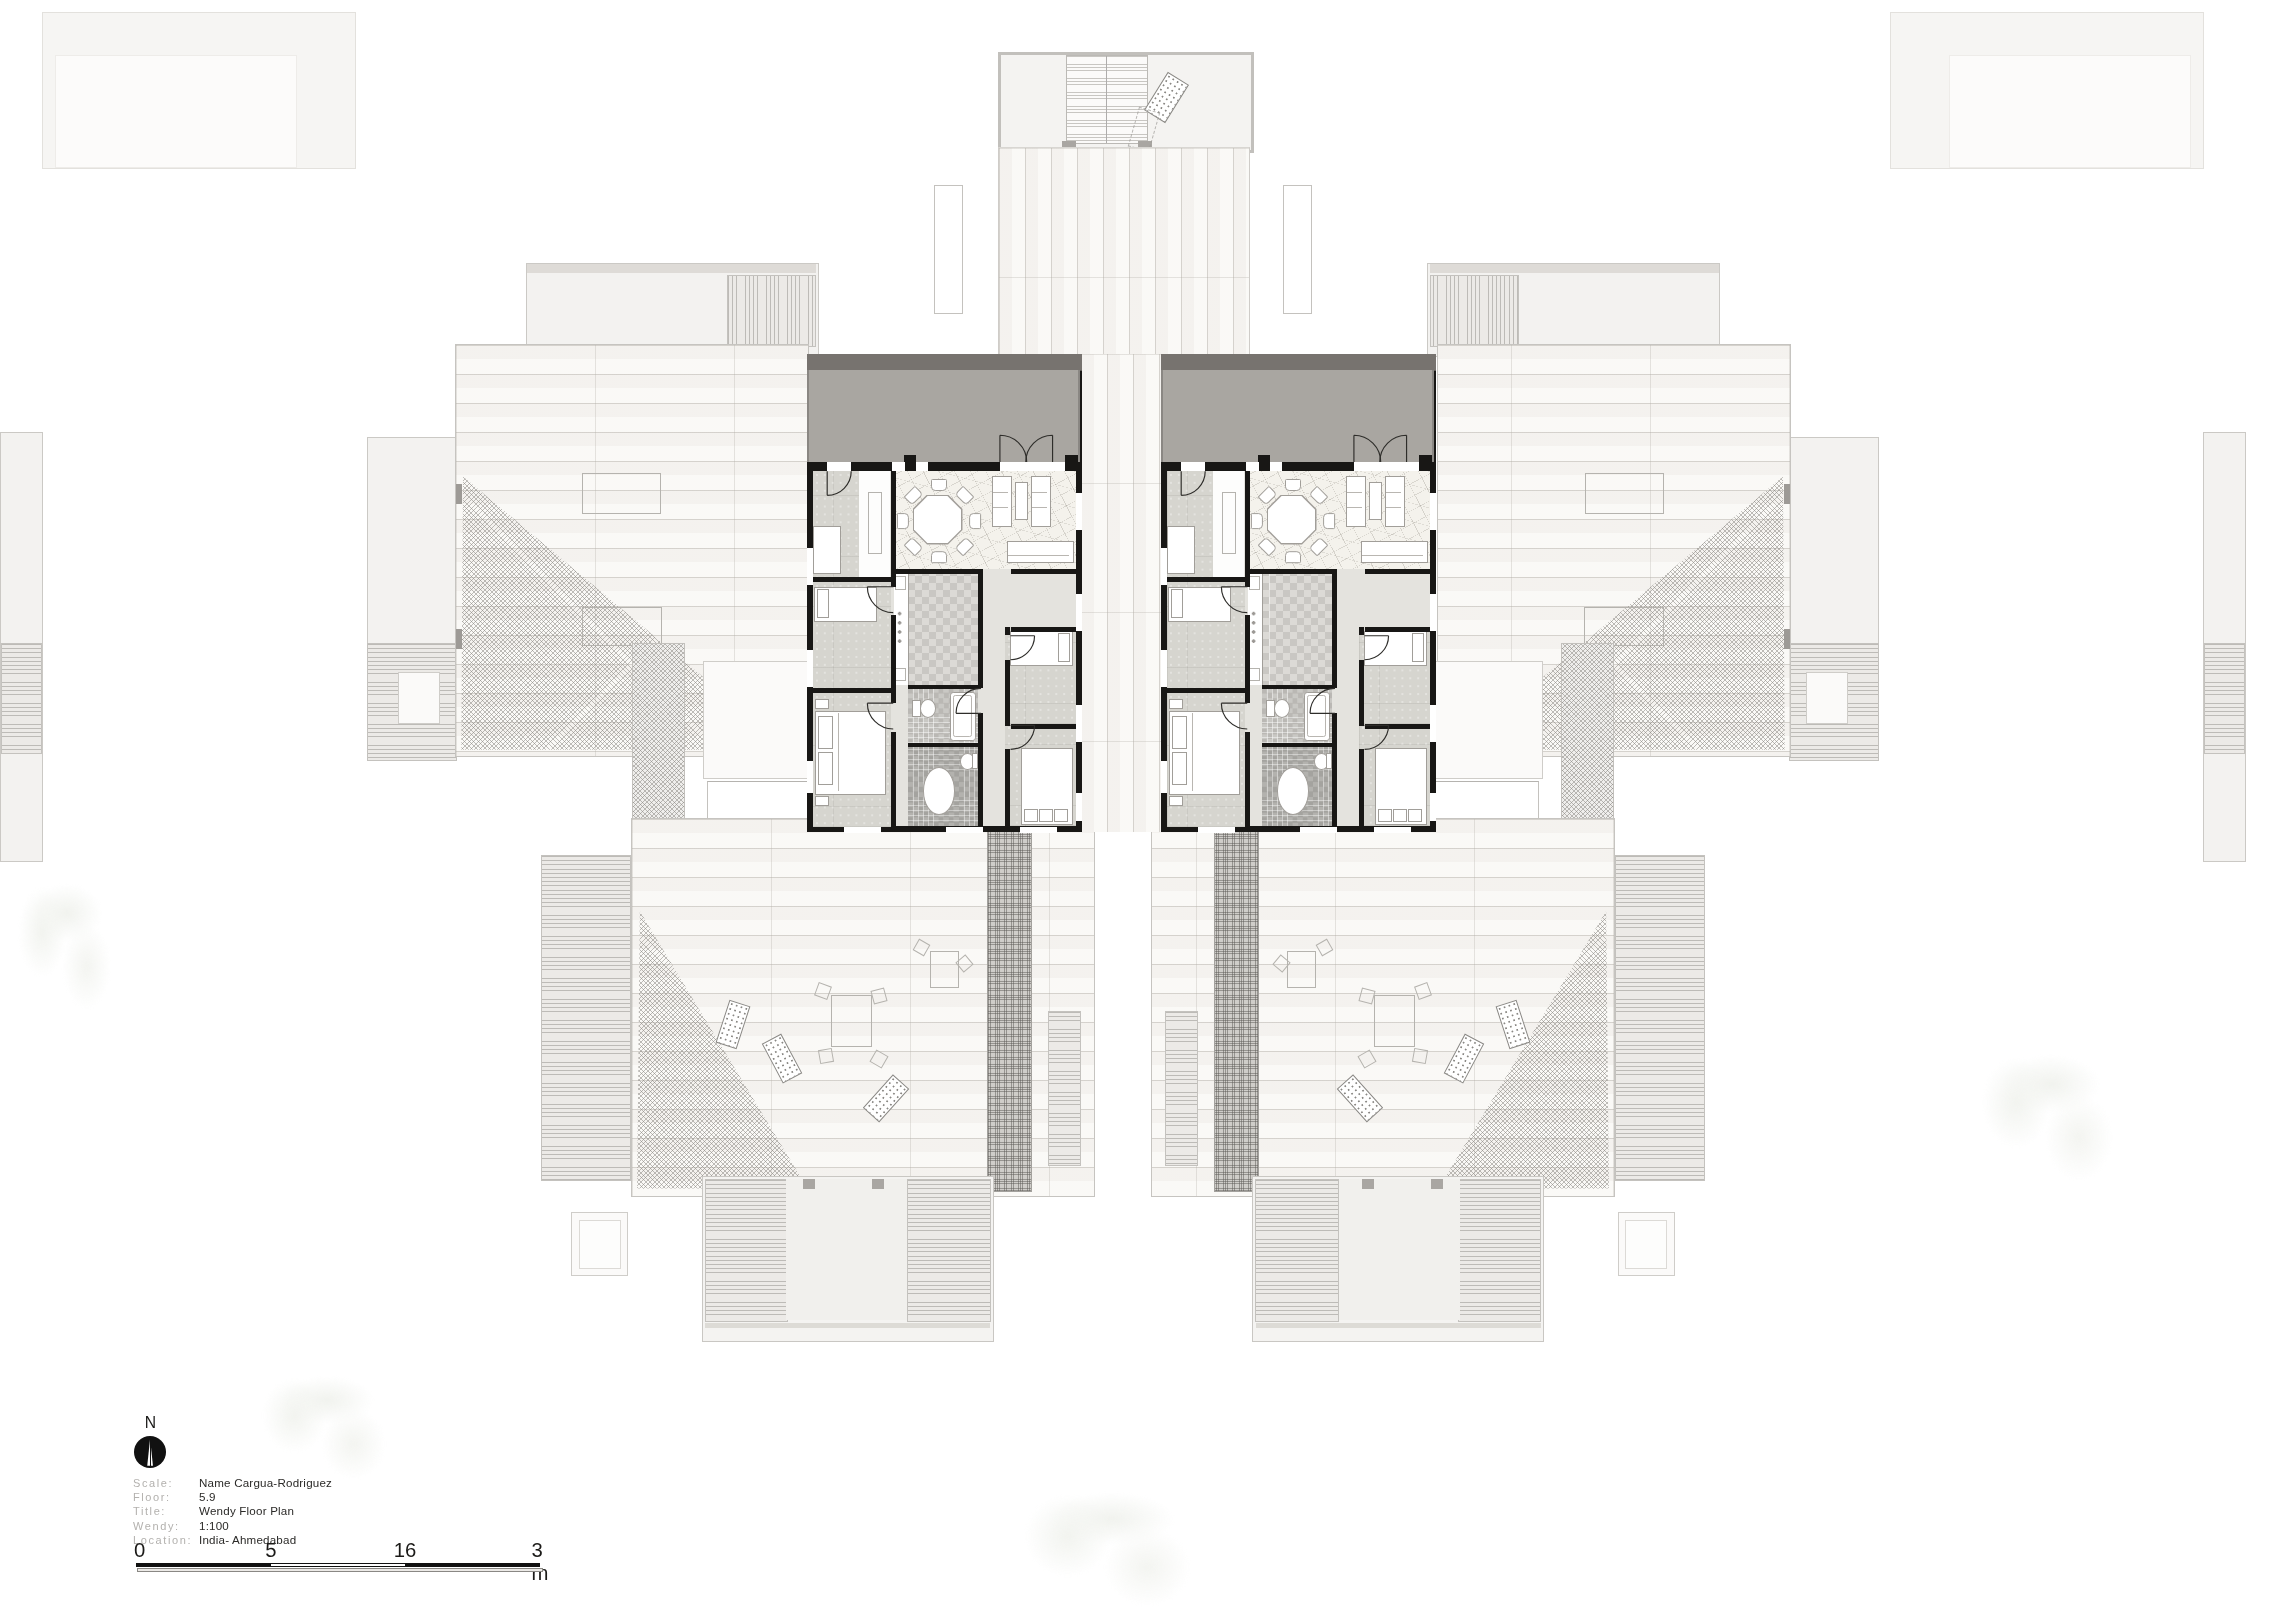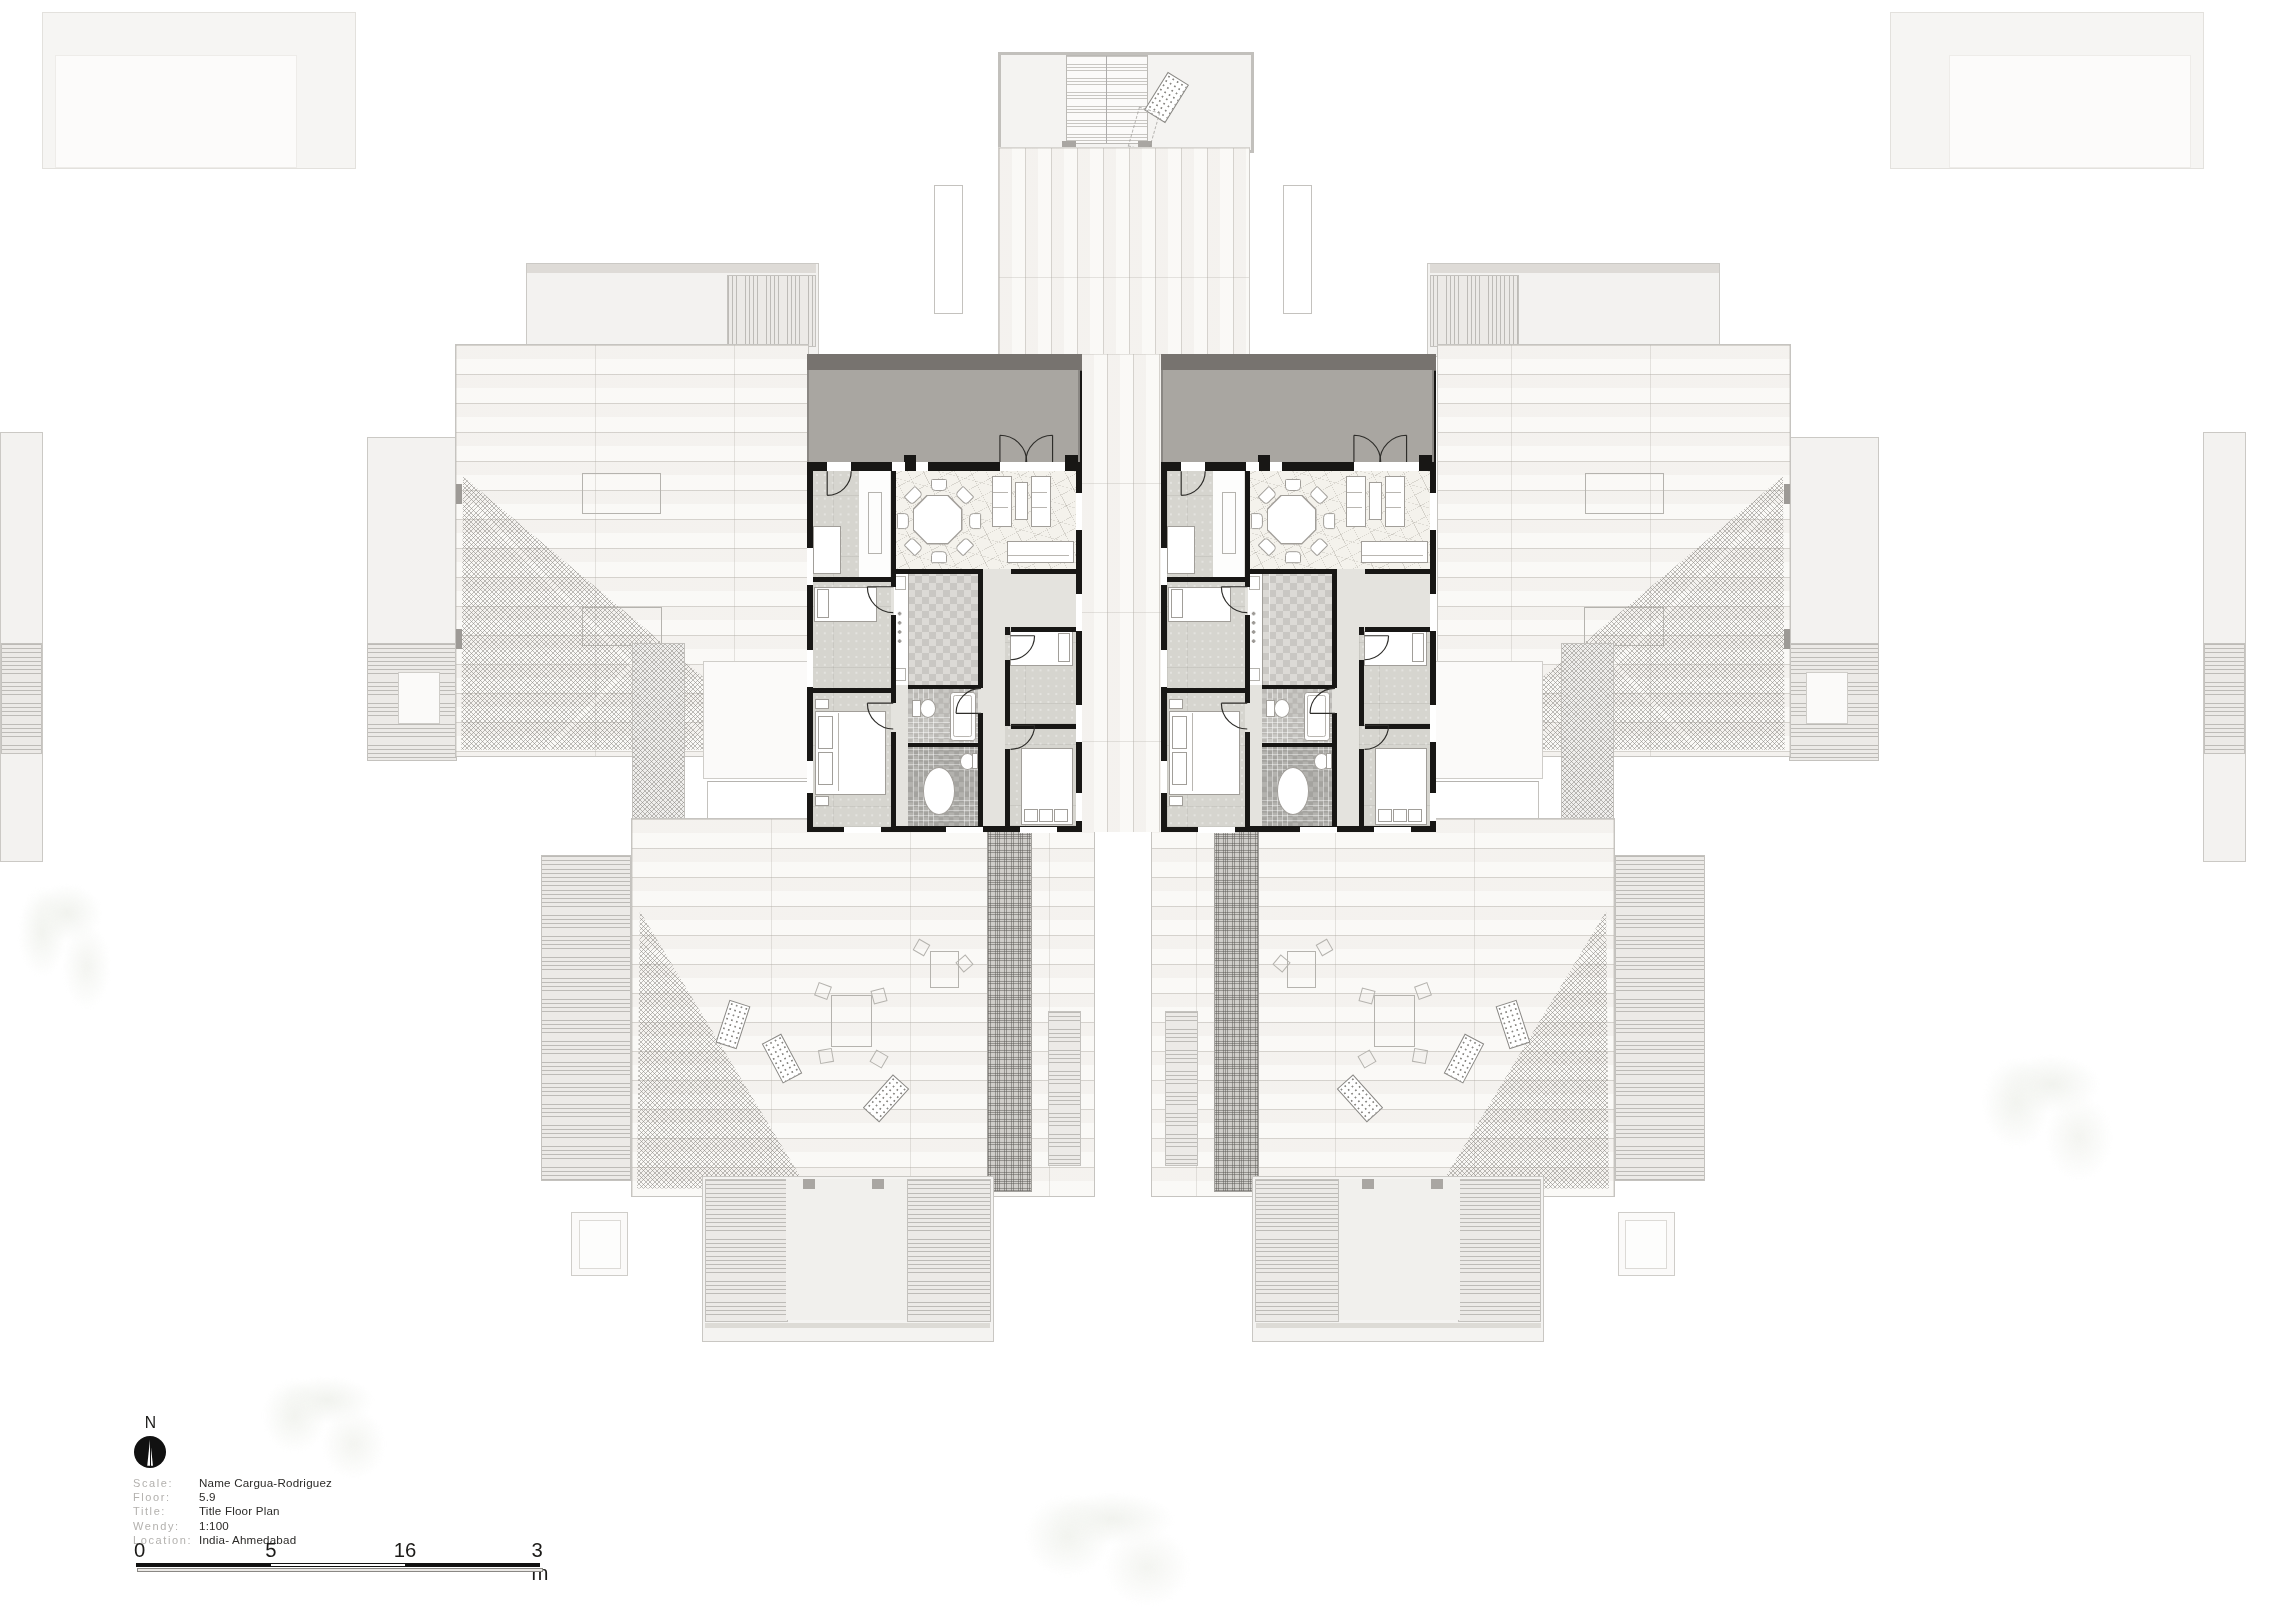--- a/index.html
+++ b/index.html
@@ -493,21 +493,21 @@
     <div class="abs" style="left:5.5px;top:0;width:22px;text-align:center;font-size:15.7px;color:#1b1a18;">N</div>
     <div class="abs" style="left:0;top:22px;width:32px;height:32px;background:#111;border-radius:50%;">
       <div class="abs" style="left:11px;top:2.3px;width:10.2px;height:28px;background:#fff;clip-path:polygon(50% 2%,22% 98%,78% 98%);"></div>
       <div class="abs" style="left:15.7px;top:2.8px;width:1.2px;height:27px;background:#111;"></div>
     </div>
   </div>
 
   <div class="abs" style="left:133px;top:1477px;">
     <div class="tb-row"><span class="tb-label">Scale:</span><span class="tb-value">Name Cargua-Rodriguez</span></div>
     <div class="tb-row"><span class="tb-label">Floor:</span><span class="tb-value">5.9</span></div>
-    <div class="tb-row"><span class="tb-label">Title:</span><span class="tb-value">Title Floor Plan</span></div>
+    <div class="tb-row"><span class="tb-label">Title:</span><span class="tb-value">Wendy Floor Plan</span></div>
     <div class="tb-row"><span class="tb-label">Wendy:</span><span class="tb-value">1:100</span></div>
     <div class="tb-row"><span class="tb-label">Location:</span><span class="tb-value">India- Ahmedabad</span></div>
   </div>
 
   <div class="abs" style="left:136px;top:1539px;width:439px;height:37px;">
     <span class="sc-num" style="left:3.7px;">0</span>
     <span class="sc-num" style="left:135px;">5</span>
     <span class="sc-num" style="left:269px;">16</span>
     <span class="sc-num" style="left:410px;">3 m</span>
     <div class="abs" style="left:0;top:24px;width:404px;height:4.2px;">

